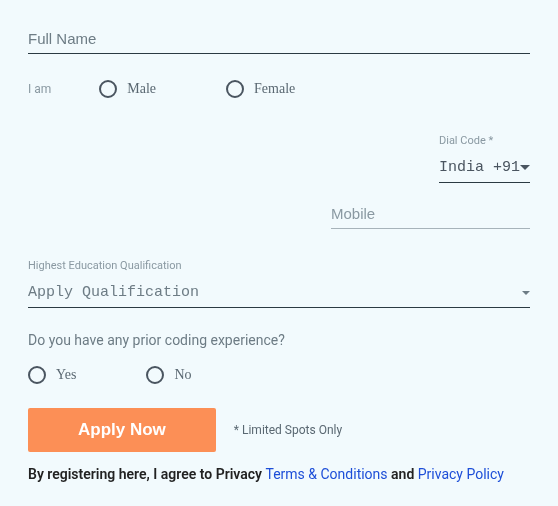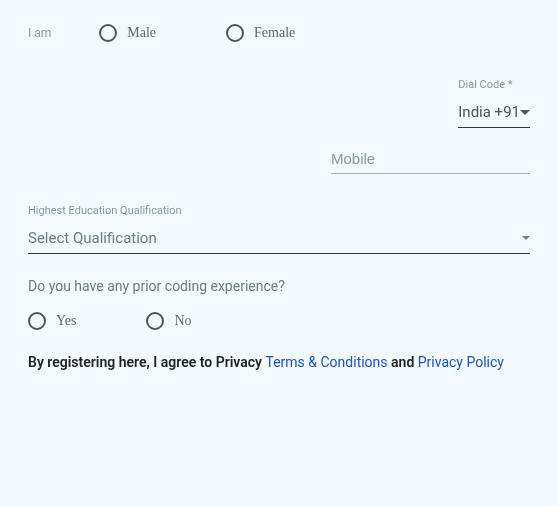--- a/index.html
+++ b/index.html
@@ -72,20 +72,21 @@
   border: none;
   border-bottom: 1px solid #2b3a42;
   background: transparent;
   font-size: 15px;
   color: #4a5560;
   padding: 6px 0;
   display: flex;
   justify-content: space-between;
   align-items: center;
   cursor: pointer;
+  font-family: Liberation Mono, monospace;
 }
 .select-field.light { color: #6d7c85; }
 .caret {
   width: 0; height: 0;
   border-left: 5px solid transparent;
   border-right: 5px solid transparent;
   border-top: 5px solid #4a5560;
 }
 .caret.small { border-left-width:4px; border-right-width:4px; border-top-width:4px; border-top-color:#6d7c85; }
 .mobile-input {
@@ -138,20 +139,23 @@
 .agree .link {
   color: #1d4ed8;
   font-weight: 400;
 }
 </style>
 </head>
 <body>
 
 <div class="form-container">
 
+  <div class="field">
+    <input type="text" class="text-input" placeholder="Full Name" style="">
+  </div>
 
   <div class="radio-row">
     <span class="radio-label-lead">I am</span>
     <label class="radio-option">
       <span class="radio-circle"></span>
       <span class="radio-text">Male</span>
     </label>
     <label class="radio-option" style="margin-left:46px">
       <span class="radio-circle"></span>
       <span class="radio-text">Female</span>
@@ -168,36 +172,40 @@
       </div>
     </div>
     <div class="mobile-col">
       <input type="text" class="mobile-input" placeholder="Mobile" style="">
     </div>
   </div>
 
   <div class="qual-section">
     <span class="small-label">Highest Education Qualification</span>
     <div class="select-field light" style="margin-top:6px">
-      <span>Select Qualification</span>
+      <span>Apply Qualification</span>
       <span class="caret small"></span>
     </div>
   </div>
 
   <div class="question">Do you have any prior coding experience?</div>
 
   <div class="yn-row">
     <label class="radio-option">
       <span class="radio-circle"></span>
       <span class="radio-text">Yes</span>
     </label>
     <label class="radio-option">
       <span class="radio-circle"></span>
       <span class="radio-text">No</span>
     </label>
   </div>
 
+  <div class="apply-row">
+    <button class="apply-btn">Apply Now</button>
+    <span class="limited">* Limited Spots Only</span>
+  </div>
 
   <div class="agree">
     <span>By registering here, I agree to Privacy </span><span class="link">Terms &amp; Conditions</span><span> and </span><span class="link">Privacy Policy</span>
   </div>
 
 </div>
 
 </body></html>

